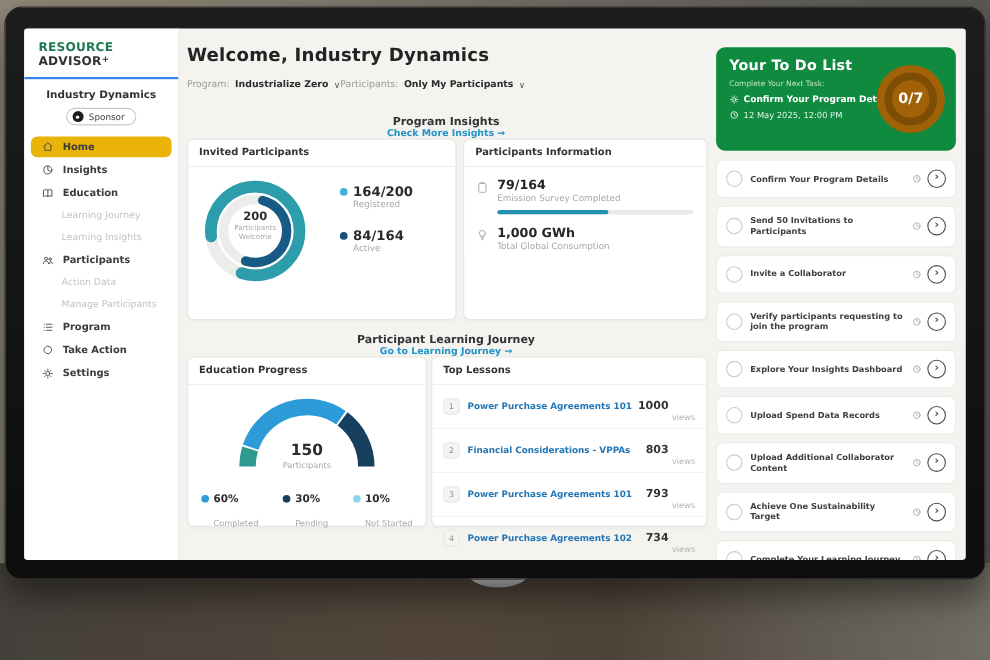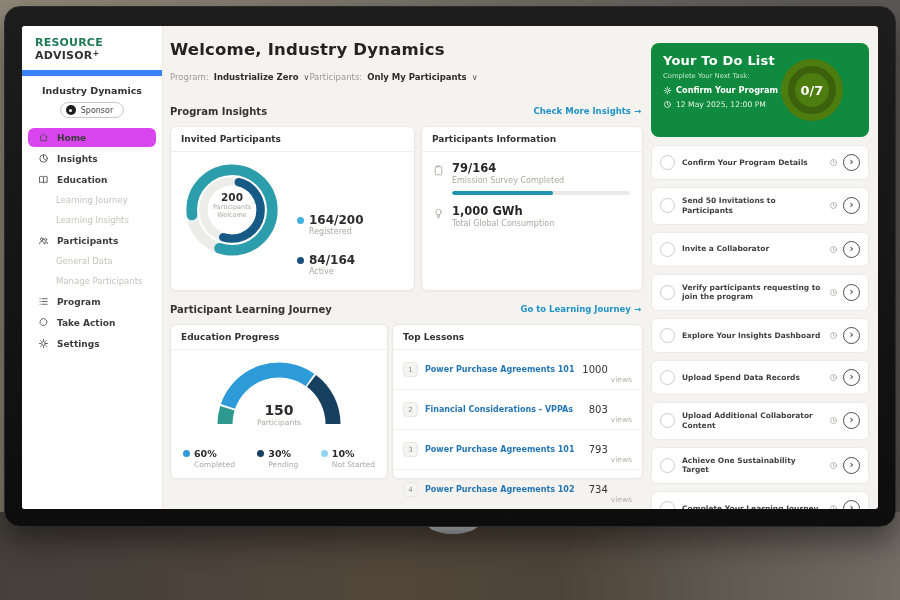--- a/index.html
+++ b/index.html
@@ -11,59 +11,59 @@
   .stand{position:absolute;left:427px;top:523px;width:52px;height:11px;z-index:0;
     background:linear-gradient(180deg,#e9ebeb,#9aa0a3);border-radius:0 0 26px 26px / 0 0 11px 11px;}
   .monitor{position:absolute;left:4px;top:6px;width:890px;height:519px;z-index:1;
     background:linear-gradient(180deg,#1d1d1d,#0d0d0d);border:1px solid #2a2a2a;
     border-radius:16px;box-shadow:0 14px 30px rgba(0,0,0,.45);}
   .screen{position:absolute;left:17px;top:19px;width:856px;height:483px;background:#f4f3f0;
     border-radius:3px;overflow:hidden;font-size:9px;color:#3b3b3b;}
 
   
   .sidebar{position:absolute;left:0;top:0;bottom:0;width:140px;background:#fff;border-right:1px solid #e9e8e5;}
-  .logo{padding:10px 17px 8px 13px;font-size:11px;font-weight:bold;letter-spacing:.2px;border-bottom:6px solid #3b82f6;}
+  .logo{padding:10px 17px 8px 13px;font-size:11px;font-weight:bold;letter-spacing:.2px;border-bottom:2px solid #3b82f6;}
   .logo .g{color:#1e7a52;} .logo .d{color:#323232;} .logo .plus{color:#323232;font-size:8px;vertical-align:top;}
   .org{text-align:center;margin-top:9px;font-size:9.5px;font-weight:bold;color:#333;}
   .sponsor{display:flex;align-items:center;gap:5px;width:max-content;margin:6px auto 0;
     border:1px solid #c9c9c6;border-radius:10px;padding:2px 10px 2px 5px;font-size:8px;color:#444;background:#fff;cursor:pointer;}
   .sp-dot{width:10px;height:10px;border-radius:50%;background:#1d1d1d;position:relative;}
   .sp-dot::after{content:"";position:absolute;left:3.5px;top:3.5px;width:3px;height:3px;border-radius:50%;background:#fff;}
   .menu{margin-top:10px;}
   .mi{display:flex;align-items:center;gap:8px;margin:2px 6px;padding:4px 6px 4px 10px;
     font-size:9px;font-weight:bold;color:#3c3c3c;border-radius:6px;cursor:pointer;}
-  .mi.active{background:#d946ef;}
+  .mi.active{background:#eab308;}
   .mi-sub{margin:2px 6px;padding:4px 6px 4px 28px;font-size:8.5px;color:#c4c3c0;cursor:pointer;}
   .ico{width:11px;height:11px;flex:0 0 11px;}
   .ico svg{display:block;width:100%;height:100%;stroke:#474747;stroke-width:1.8;fill:none;stroke-linecap:round;stroke-linejoin:round;}
 
   
   .main{position:absolute;left:148px;top:0;width:471px;height:100%;}
   .welcome{position:absolute;top:14px;left:0;font-size:16.5px;font-weight:bold;color:#232323;letter-spacing:.2px;}
   .filters{position:absolute;top:46px;left:0;display:flex;align-items:center;}
   .fgroup{display:flex;align-items:center;gap:5px;cursor:pointer;}
   .flabel{color:#9a9a97;font-size:8.5px;}
   .fvalue{color:#2c2c2c;font-size:8.5px;font-weight:bold;}
   .chev{color:#555;font-size:8px;}
-  .sechead{position:absolute;left:0;right:0;display:flex;justify-content:space-between;}
+  .sechead{position:absolute;left:0;right:0;display:flex;justify-content:space-between;align-items:center;flex-direction:column;}
   .sechead.s1{top:80px;} .sechead.s2{top:278px;}
   .sectitle{font-size:10px;font-weight:bold;color:#343434;}
   .seclink{font-size:8.5px;font-weight:bold;color:#2193c7;cursor:pointer;}
   .card{position:absolute;background:#fff;border:1px solid #e8e7e3;border-radius:6px;box-shadow:0 1px 2px rgba(0,0,0,.03);}
   .card-h{padding:7px 10px;border-bottom:1px solid #eeeeec;font-size:9px;font-weight:bold;color:#333;}
   .c-invited{left:0;top:100px;width:243px;height:163px;}
   .c-info{left:251px;top:100px;width:220px;height:163px;}
   .c-edu{left:0;top:298px;width:216px;height:153px;}
   .c-lessons{left:222px;top:298px;width:249px;height:153px;}
 
   .donut-wrap{position:absolute;left:8px;top:30px;width:106px;height:106px;}
   .donut-center{position:absolute;left:27px;top:34px;width:52px;text-align:center;}
   .dc-v{font-size:10.5px;font-weight:bold;color:#2c2c2c;}
   .dc-l{font-size:6.5px;color:#a9a8a5;line-height:1.3;}
-  .dlegend{position:absolute;left:126px;top:40px;margin-top:46px;}
+  .dlegend{position:absolute;left:138px;top:40px;}
   .dl-item{margin-bottom:17px;}
   .dl-row{display:flex;align-items:center;gap:5px;}
   .dot{width:7px;height:7px;border-radius:50%;}
   .dl-v{font-size:12px;font-weight:bold;color:#2b2b2b;}
   .dl-l{font-size:8px;color:#a9a8a5;margin-left:12px;}
 
   .stats{padding:9px 12px 0 10px;}
   .stat{display:flex;gap:7px;margin-bottom:9px;}
   .stat-ic{width:13px;height:13px;margin-top:3px;}
   .stat-ic svg{display:block;width:100%;height:100%;stroke:#a8a8a5;stroke-width:1.6;fill:none;stroke-linecap:round;stroke-linejoin:round;}
@@ -74,41 +74,41 @@
   .bar-fill{height:100%;border-radius:2px;background:#2193b0;}
 
   .gauge-wrap{position:relative;height:92px;}
   .gauge-wrap svg{position:absolute;left:50%;transform:translateX(-50%);top:4px;}
   .gauge-center{position:absolute;left:0;right:0;top:52px;text-align:center;}
   .gc-v{font-size:14px;font-weight:bold;color:#2c2c2c;}
   .gc-l{font-size:7.5px;color:#a9a8a5;}
   .glegend{display:flex;justify-content:space-between;padding:6px 12px 0 12px;}
   .gl-row{display:flex;align-items:center;gap:4px;}
   .gl-v{font-size:9.5px;font-weight:bold;color:#2b2b2b;}
-  .gl-l{font-size:7.5px;color:#a9a8a5;margin-left:11px;margin-top:1px;}
+  .gl-l{font-size:7.5px;color:#a9a8a5;margin-left:11px;margin-top:12px;}
 
   .lesson{display:flex;align-items:center;padding:5.5px 10px;border-bottom:1px solid #f2f2f0;cursor:pointer;}
   .lesson:last-child{border-bottom:none;}
   .rank{width:13px;height:13px;border-radius:4px;background:#f4f4f2;border:1px solid #e7e7e4;
     font-size:7px;color:#8b8b88;display:flex;align-items:center;justify-content:center;flex:0 0 13px;}
   .ltitle{flex:1;margin-left:7px;font-size:8px;font-weight:bold;color:#2576b5;}
-  .lviews{font-size:10px;font-weight:normal;color:#333;}
+  .lviews{font-size:10px;font-weight:bold;color:#333;}
   .lsuffix{font-size:7.5px;color:#b3b2af;margin-left:3px;margin-top:19px;}
 
   
   .todo-col{position:absolute;left:629px;top:17px;width:218px;}
   .todo-head{background:#0f8a3e;border-radius:8px;padding:10px 10px 9px 12px;color:#fff;position:relative;height:75px;}
   .todo-title{font-size:13px;font-weight:bold;letter-spacing:.2px;}
   .todo-sub{font-size:6.8px;color:#bfe3c8;margin-top:4px;}
   .todo-row{display:flex;align-items:center;gap:4px;margin-top:5px;font-size:8.2px;font-weight:bold;}
   .todo-row.time{font-weight:normal;font-size:7.6px;color:#e4f3e8;}
   .wic{width:9px;height:9px;flex:0 0 9px;}
   .wic svg{display:block;width:100%;height:100%;stroke:#fff;stroke-width:2;fill:none;stroke-linecap:round;}
-  .todo-ring{position:absolute;right:26px;top:50%;transform:translateY(-50%);width:62px;height:62px;border-radius:50%;
-    background:#4d7c0f;display:flex;align-items:center;justify-content:center;}
+  .todo-ring{position:absolute;right:10px;top:50%;transform:translateY(-50%);width:62px;height:62px;border-radius:50%;
+    background:#a16207;display:flex;align-items:center;justify-content:center;}
   .todo-ring::before{content:"";position:absolute;inset:7px;border-radius:50%;border:7px solid rgba(0,0,0,.22);}
   .todo-prog{position:relative;font-size:13px;font-weight:bold;color:#fff;}
   .tasks{margin-top:8px;}
   .task{display:flex;align-items:center;background:#fff;border:1px solid #ebeae7;border-radius:6px;
     padding:8px 8px;margin-bottom:7px;cursor:pointer;}
   .task-check{width:13px;height:13px;border-radius:50%;border:1.4px solid #cccccb;flex:0 0 13px;}
   .task-label{flex:1;margin:0 4px 0 7px;font-size:7.5px;font-weight:bold;color:#3f3f3f;line-height:1.3;}
   .mini-clock{width:9px;height:9px;flex:0 0 9px;margin-right:5px;}
   .mini-clock svg{display:block;width:100%;height:100%;stroke:#9b9b98;stroke-width:1.8;fill:none;stroke-linecap:round;}
   .task-go{width:15px;height:15px;flex:0 0 15px;border:1.4px solid #4c4c4c;border-radius:50%;color:#4c4c4c;
@@ -165,21 +165,21 @@
       <div class="mi">
         <span class="ico">
               <svg viewBox="0 0 24 24">
                 <circle cx="8.5" cy="9" r="3"></circle>
                 <circle cx="16.5" cy="10" r="2.4"></circle>
                 <path d="M3.5 19 C3.5 15.5 6 13.8 8.5 13.8 C11 13.8 13.5 15.5 13.5 19 M15.5 19 C15.5 16.2 16.8 14.8 17 14.8 C19.4 14.8 20.8 16.3 20.8 19"></path>
               </svg>
             </span>
         <span>Participants</span>
       </div>
-      <div class="mi-sub"><span>General Data</span></div>
+      <div class="mi-sub"><span>Action Data</span></div>
       <div class="mi-sub"><span>Manage Participants</span></div>
       <div class="mi">
         <span class="ico">
               <svg viewBox="0 0 24 24">
                 <path d="M9 6 H20 M9 12 H20 M9 18 H20 M4.5 6 H5 M4.5 12 H5 M4.5 18 H5"></path>
               </svg>
             </span>
         <span>Program</span>
       </div>
       <div class="mi">

